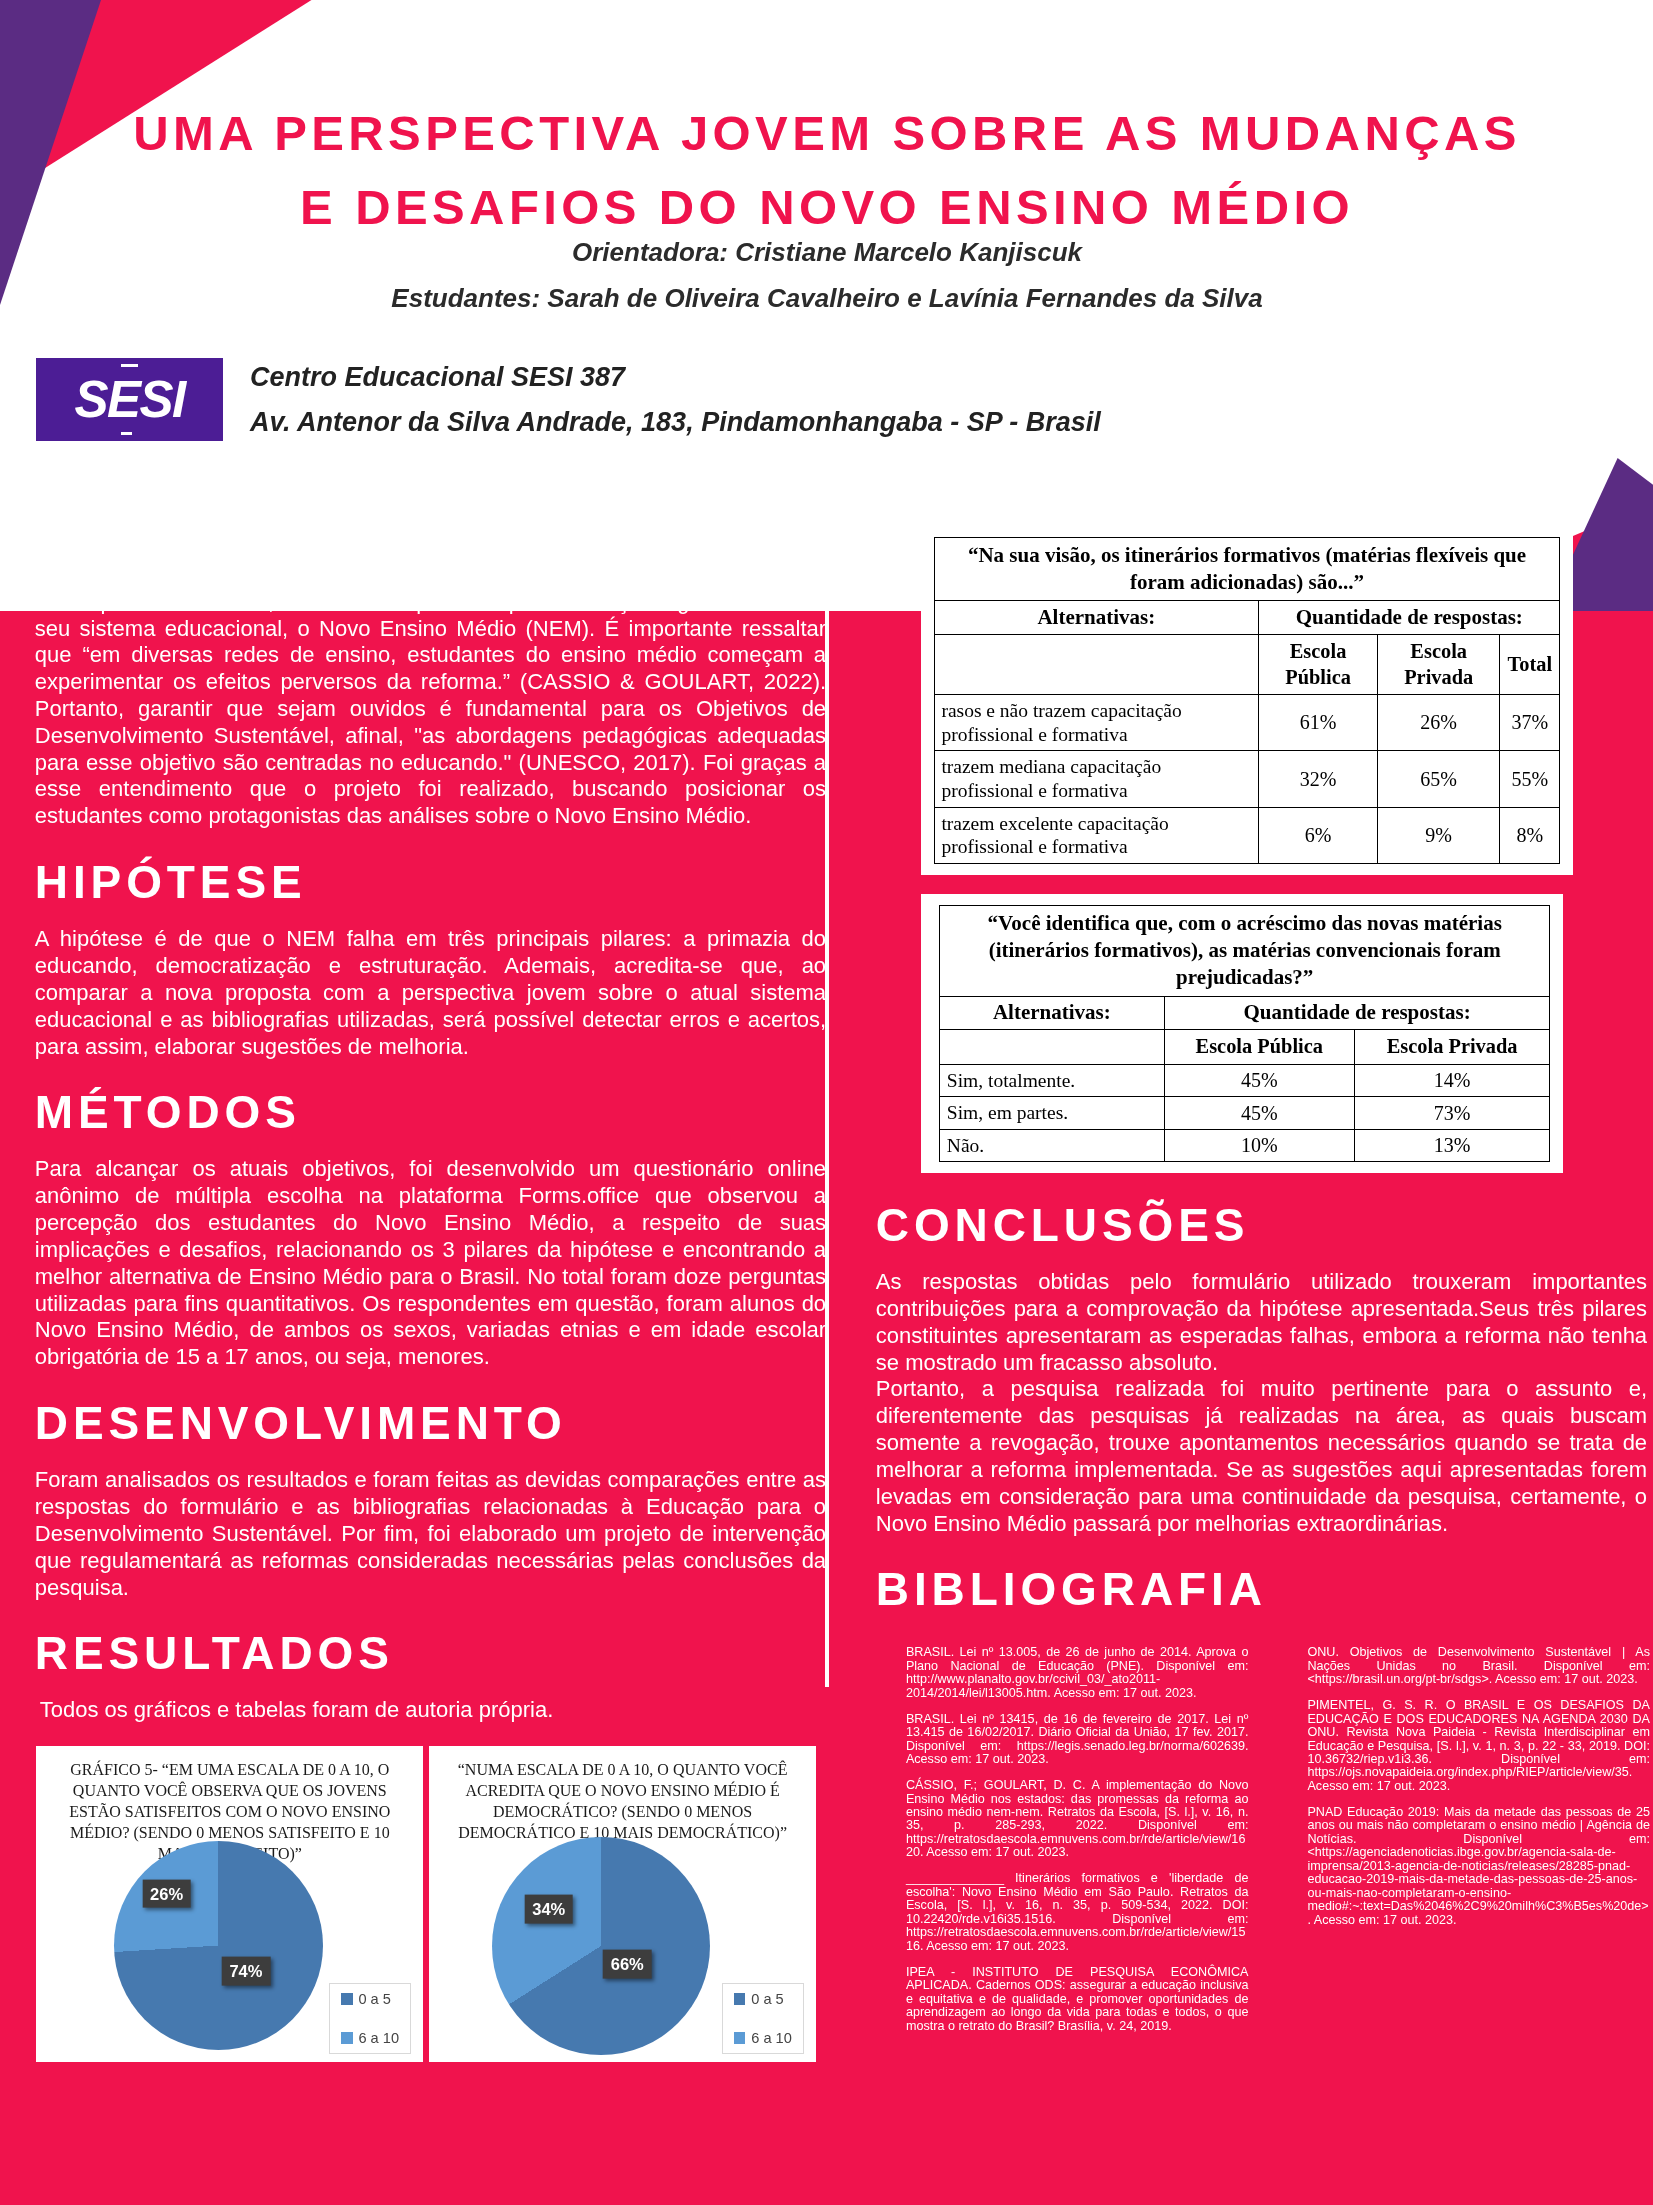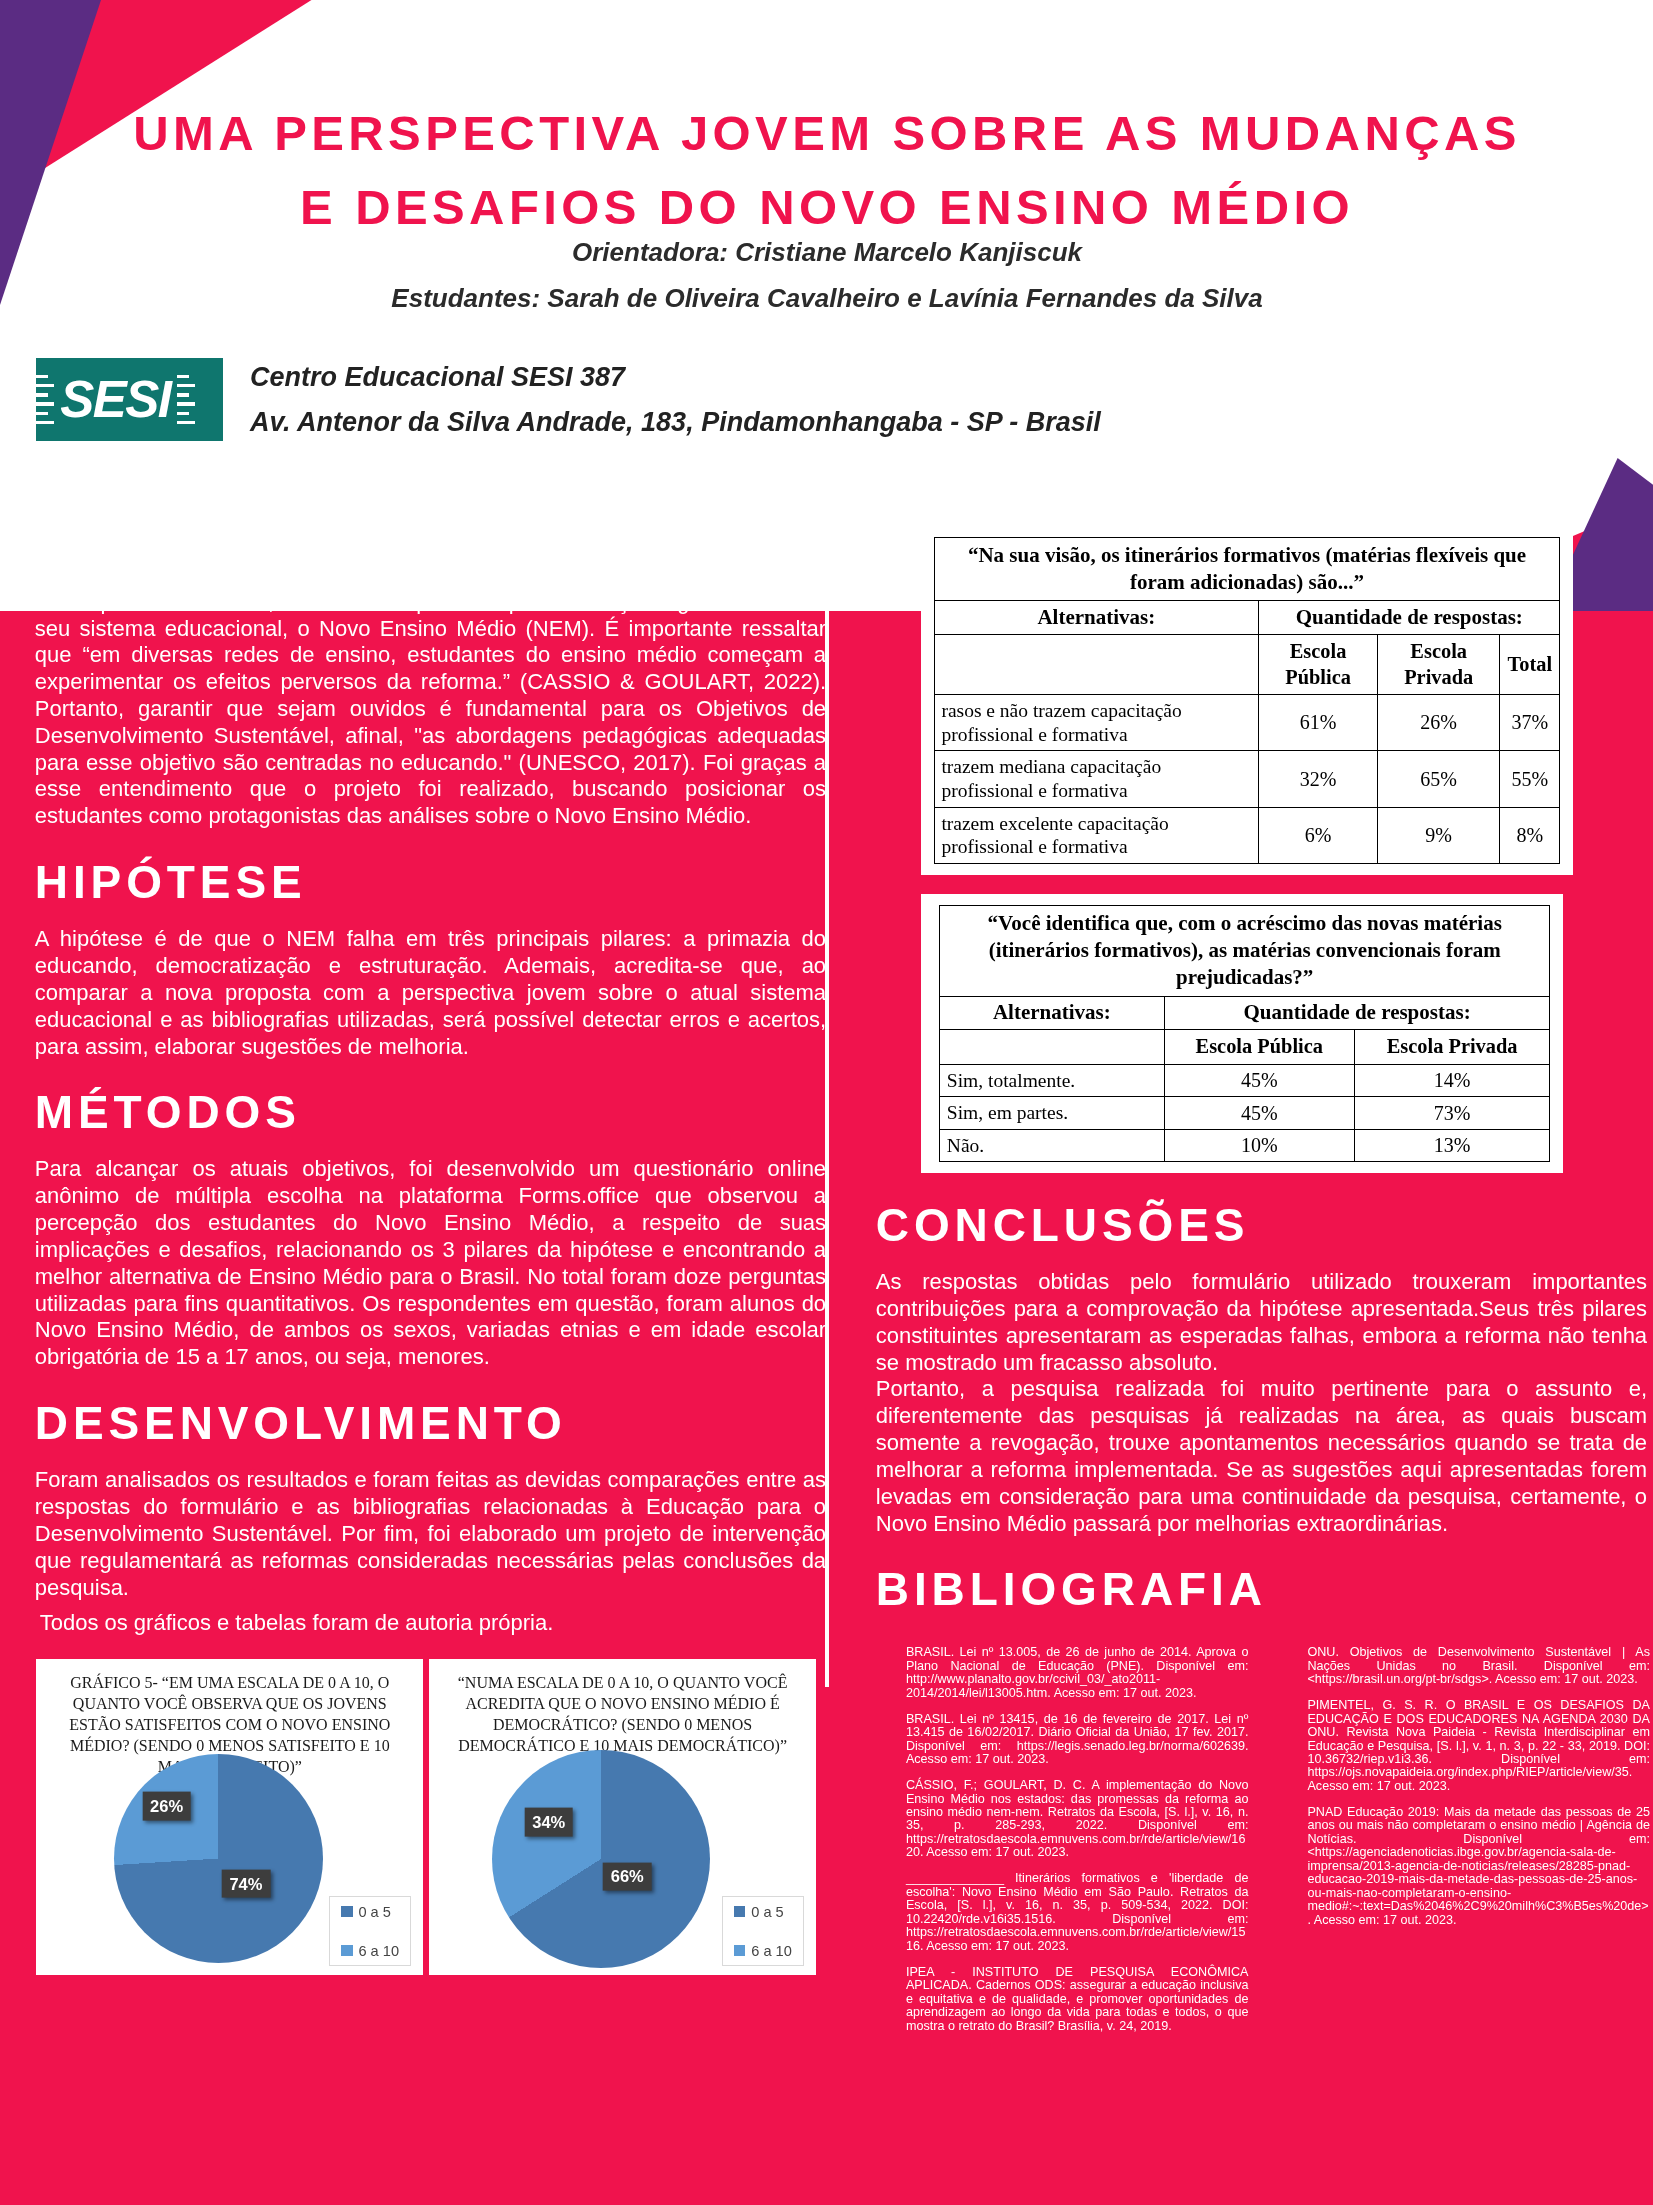--- a/index.html
+++ b/index.html
@@ -16,21 +16,21 @@
     clip-path:polygon(0 100%,100% 0,100% 100%);}
   .tri-purple-br{right:0;bottom:0;width:107px;height:153px;background:#5B2C83;
     clip-path:polygon(66% 0,100% 18%,100% 100%,0 100%);}
 
   .title{position:absolute;top:97px;left:0;width:100%;margin:0;text-align:center;
     color:#F0134D;font-size:49px;font-weight:800;letter-spacing:4.4px;line-height:1.5;}
   .byline{position:absolute;top:230px;left:0;width:100%;text-align:center;
     color:#2b2b2b;font-size:26px;font-weight:700;font-style:italic;line-height:1.75;}
 
   .affil{position:absolute;left:36px;top:355px;display:flex;align-items:center;}
-  .sesi-box{width:187px;height:83px;background:#0f766e;display:flex;align-items:center;gap:6.8px;}
+  .sesi-box{width:187px;height:83px;background:#4c1d95;display:flex;align-items:center;justify-content:center;gap:6.8px;flex-direction:column;}
   .sesi-text{color:#fff;font-size:51px;font-weight:800;font-style:italic;letter-spacing:-1.5px;line-height:1;}
   .sesi-lines{display:flex;flex-direction:column;gap:5.8px;}
   .sesi-lines i{display:block;height:3.4px;background:#fff;}
   .sesi-lines i:nth-child(odd){width:11.7px;}
   .sesi-lines i:nth-child(even){width:17.5px;}
   .affil-text{margin-left:27px;color:#222;font-size:27px;font-weight:700;font-style:italic;line-height:1.65;}
 
   
   .col-left{position:absolute;left:29px;top:506px;width:800px;color:#fff;}
   .col-right{position:absolute;left:870px;top:506px;width:780px;color:#fff;}
@@ -128,20 +128,21 @@
 
     <h2 class="sec">HIPÓTESE</h2>
     <p class="para">A hipótese é de que o NEM falha em três principais pilares: a primazia do educando, democratização e estruturação. Ademais, acredita-se que, ao comparar a nova proposta com a perspectiva jovem sobre o atual sistema educacional e as bibliografias utilizadas, será possível detectar erros e acertos, para assim, elaborar sugestões de melhoria.</p>
 
     <h2 class="sec">MÉTODOS</h2>
     <p class="para">Para alcançar os atuais objetivos, foi desenvolvido um questionário online anônimo de múltipla escolha na plataforma Forms.office que observou a percepção dos estudantes do Novo Ensino Médio, a respeito de suas implicações e desafios, relacionando os 3 pilares da hipótese e encontrando a melhor alternativa de Ensino Médio para o Brasil. No total foram doze perguntas utilizadas para fins quantitativos. Os respondentes em questão, foram alunos do Novo Ensino Médio, de ambos os sexos, variadas etnias e em idade escolar obrigatória de 15 a 17 anos, ou seja, menores.</p>
 
     <h2 class="sec">DESENVOLVIMENTO</h2>
     <p class="para">Foram analisados os resultados e foram feitas as devidas comparações entre as respostas do formulário e as bibliografias relacionadas à Educação para o Desenvolvimento Sustentável. Por fim, foi elaborado um projeto de intervenção que regulamentará as reformas consideradas necessárias pelas conclusões da pesquisa.</p>
 
+    <h2 class="sec">RESULTADOS</h2>
     <p class="note">Todos os gráficos e tabelas foram de autoria própria.</p>
 
     <div class="charts">
 
       <div class="chart-panel">
         <div class="chart-title">GRÁFICO 5- “EM UMA ESCALA DE 0 A 10, O QUANTO VOCÊ OBSERVA QUE OS JOVENS ESTÃO SATISFEITOS COM O NOVO ENSINO MÉDIO? (SENDO 0 MENOS SATISFEITO E 10 MAIS SATISFEITO)”</div>
         <div class="pie pie-1" style="background: conic-gradient(rgb(70, 121, 175) 0deg, rgb(70, 121, 175) 74%, rgb(91, 155, 213) 0deg, rgb(91, 155, 213) 100%);">
           <span class="slice-label sl-1a">74%</span>
           <span class="slice-label sl-1b">26%</span>
         </div>

